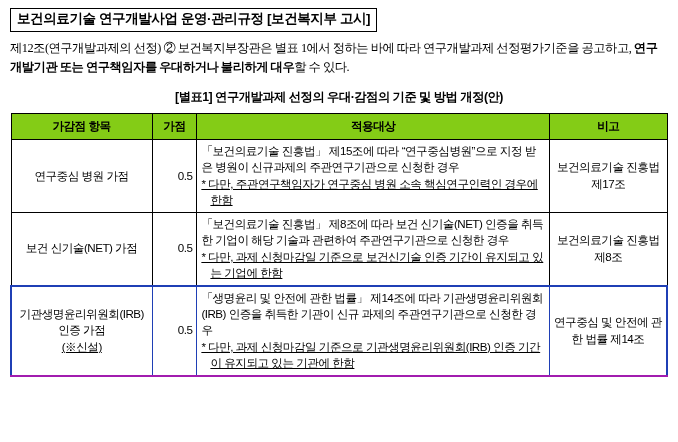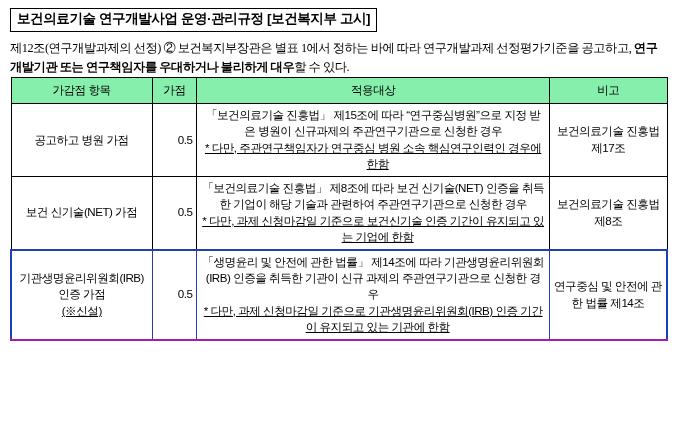--- a/index.html
+++ b/index.html
@@ -60,40 +60,40 @@
   }
   table.grid th, table.grid td {
     border: 1px solid #000000;
     font-size: 11.6px;
     letter-spacing: -0.5px;
     padding: 3px 4px;
     vertical-align: middle;
     line-height: 1.42;
   }
   table.grid thead th {
-    background: #86efac;
+    background: #84cc16;
     text-align: center;
-    font-weight: normal;
+    font-weight: bold;
     height: 21px;
     padding: 2px 4px;
   }
   .col-item { width: 132px; }
   .col-point { width: 42px; }
   .col-target { width: 330px; }
   .col-note { width: 110px; }
 
   td.c-item {
     text-align: center;
     font-weight: normal;
   }
   td.c-point {
     text-align: right;
   }
   td.c-target {
-    text-align: center;
+    text-align: left;
   }
   td.c-note {
     text-align: center;
   }
   .tgt-line {
     display: block;
   }
   .tgt-sub {
     display: block;
     text-indent: -9px;
@@ -130,39 +130,40 @@
 
 <div class="page">
 
   <div class="doc-title">보건의료기술 연구개발사업 운영·관리규정 [보건복지부 고시]</div>
 
   <div class="para">
     <span>제12조(연구개발과제의 선정) ② 보건복지부장관은 별표 1에서 정하는 바에 따라 연구개발과제 선정평가기준을 공고하고, </span><span class="b">연구개발기관 또는 연구책임자를 우대하거나 불리하게 대우</span><span>할 수 있다.</span>
   </div>
 
 
+  <div class="table-caption">[별표1] 연구개발과제 선정의 우대·감점의 기준 및 방법 개정(안)</div>
 
   <table class="grid">
     <colgroup>
       <col class="col-item">
       <col class="col-point">
       <col class="col-target">
       <col class="col-note">
     </colgroup>
     <thead>
       <tr>
         <th>가감점 항목</th>
         <th>가점</th>
         <th>적용대상</th>
         <th>비고</th>
       </tr>
     </thead>
     <tbody>
       <tr>
-        <td class="c-item">공고하고 병원 가점</td>
+        <td class="c-item">연구중심 병원 가점</td>
         <td class="c-point">0.5</td>
         <td class="c-target">
           <span class="tgt-line">「보건의료기술 진흥법」 제15조에 따라 “연구중심병원”으로 지정 받은 병원이 신규과제의 주관연구기관으로 신청한 경우</span>
           <span class="tgt-sub">* 다만, 주관연구책임자가 연구중심 병원 소속 핵심연구인력인 경우에 한함</span>
         </td>
         <td class="c-note">보건의료기술 진흥법 제17조</td>
       </tr>
       <tr>
         <td class="c-item">보건
 신기술(NET) 가점</td>

